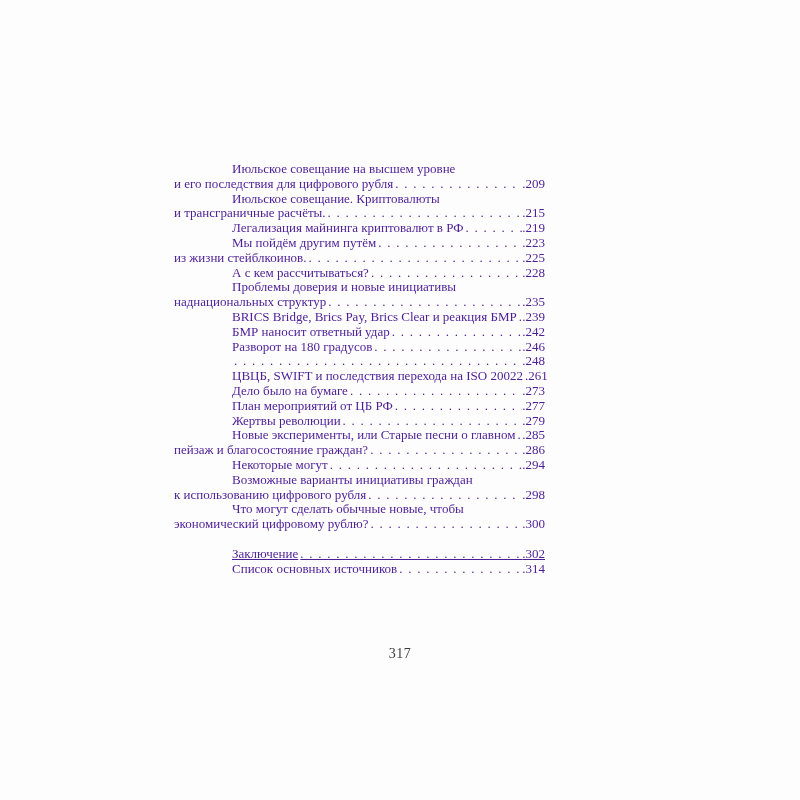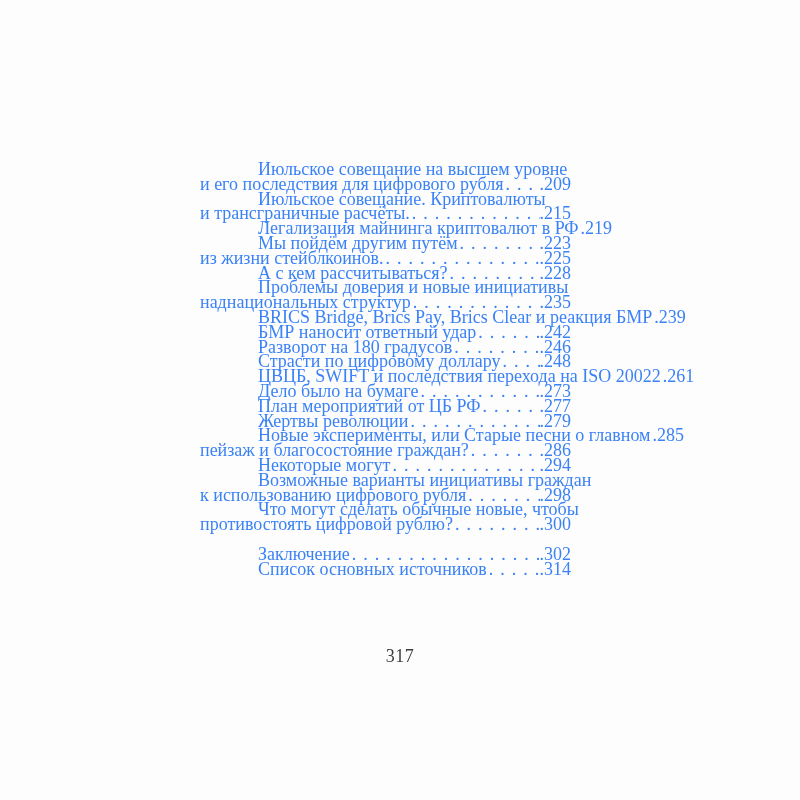--- a/index.html
+++ b/index.html
@@ -10,48 +10,48 @@
   }
   .photo {
     position: relative;
     width: 800px;
     height: 800px;
     background: #fdfdfd;
     overflow: hidden;
   }
   .toc {
     position: absolute;
-    left: 200px;
+    left: 174px;
     top: 162px;
     width: 371px;
-    font-size: 18px;
+    font-size: 13px;
     line-height: 14.8px;
-    color: #3b82f6;
+    color: #4c1d95;
     filter: blur(0.3px);
   }
-  .entry.break { margin-top: 14.8px; }
+  .entry.break { margin-top: 14.8px; text-decoration: underline; }
   .row { display: flex; align-items: baseline; }
   .row.first { padding-left: 58px; }
   .title { flex: 0 0 auto; white-space: nowrap; }
   .leader {
     flex: 1 1 auto;
     min-width: 0;
     overflow: hidden;
     white-space: nowrap;
     word-spacing: 2.5px;
     padding-left: 2px;
   }
   .pg { flex: 0 0 auto; white-space: nowrap; }
   .folio {
     position: absolute;
     left: 0;
     top: 646px;
     width: 800px;
     text-align: center;
-    font-size: 18px;
+    font-size: 14px;
     letter-spacing: 0.5px;
     color: #3c3c3c;
     filter: blur(0.3px);
   }
 </style>
 </head>
 <body>
 
 <div class="photo">
   <div class="toc" id="toc">
@@ -129,21 +129,20 @@
       </div>
       <div class="entry">
         <div class="row first">
           <span class="title">Разворот на 180 градусов</span>
           <span class="leader"> . . . . . . . . . . . . . . . . . . . . . . . . . . . . . . . . . . . . . . . . . . . . . . . . . . . . . . . . . . . .</span>
           <span class="pg">.246</span>
         </div>
       </div>
       <div class="entry">
         <div class="row first">
-          <span class="title">Страсти по цифровому доллару</span>
           <span class="leader"> . . . . . . . . . . . . . . . . . . . . . . . . . . . . . . . . . . . . . . . . . . . . . . . . . . . . . . . . . . . .</span>
           <span class="pg">.248</span>
         </div>
       </div>
       <div class="entry">
         <div class="row first">
           <span class="title">ЦВЦБ, SWIFT и последствия перехода на ISO 20022</span>
           <span class="leader"> . . . . . . . . . . . . . . . . . . . . . . . . . . . . . . . . . . . . . . . . . . . . . . . . . . . . . . . . . . . .</span>
           <span class="pg">.261</span>
         </div>
@@ -198,21 +197,21 @@
           <span class="title">к использованию цифрового рубля</span>
           <span class="leader"> . . . . . . . . . . . . . . . . . . . . . . . . . . . . . . . . . . . . . . . . . . . . . . . . . . . . . . . . . . . .</span>
           <span class="pg">.298</span>
         </div>
       </div>
       <div class="entry">
         <div class="row first">
           <span class="title">Что могут сделать обычные новые, чтобы</span>
         </div>
         <div class="row">
-          <span class="title">противостоять цифровой рублю?</span>
+          <span class="title">экономический цифровому рублю?</span>
           <span class="leader"> . . . . . . . . . . . . . . . . . . . . . . . . . . . . . . . . . . . . . . . . . . . . . . . . . . . . . . . . . . . .</span>
           <span class="pg">.300</span>
         </div>
       </div>
       <div class="entry break">
         <div class="row first">
           <span class="title">Заключение</span>
           <span class="leader"> . . . . . . . . . . . . . . . . . . . . . . . . . . . . . . . . . . . . . . . . . . . . . . . . . . . . . . . . . . . .</span>
           <span class="pg">.302</span>
         </div>

